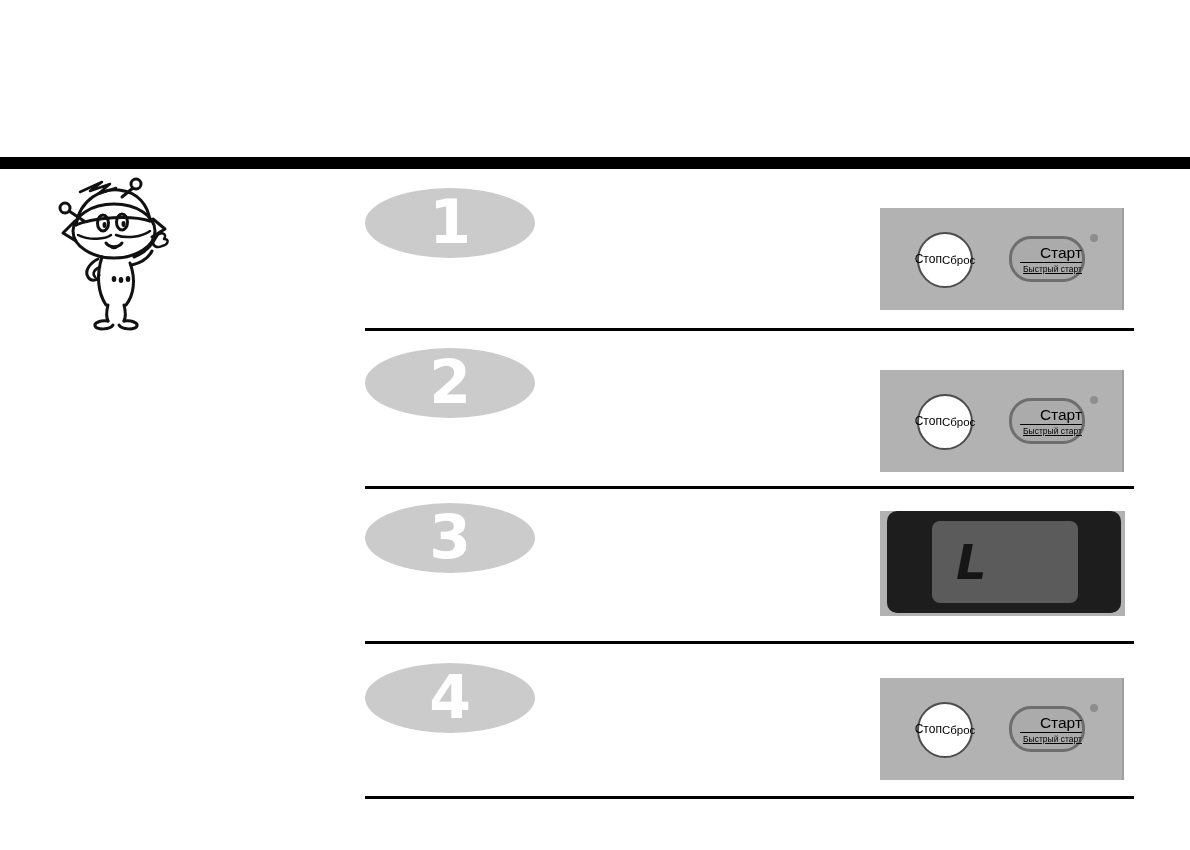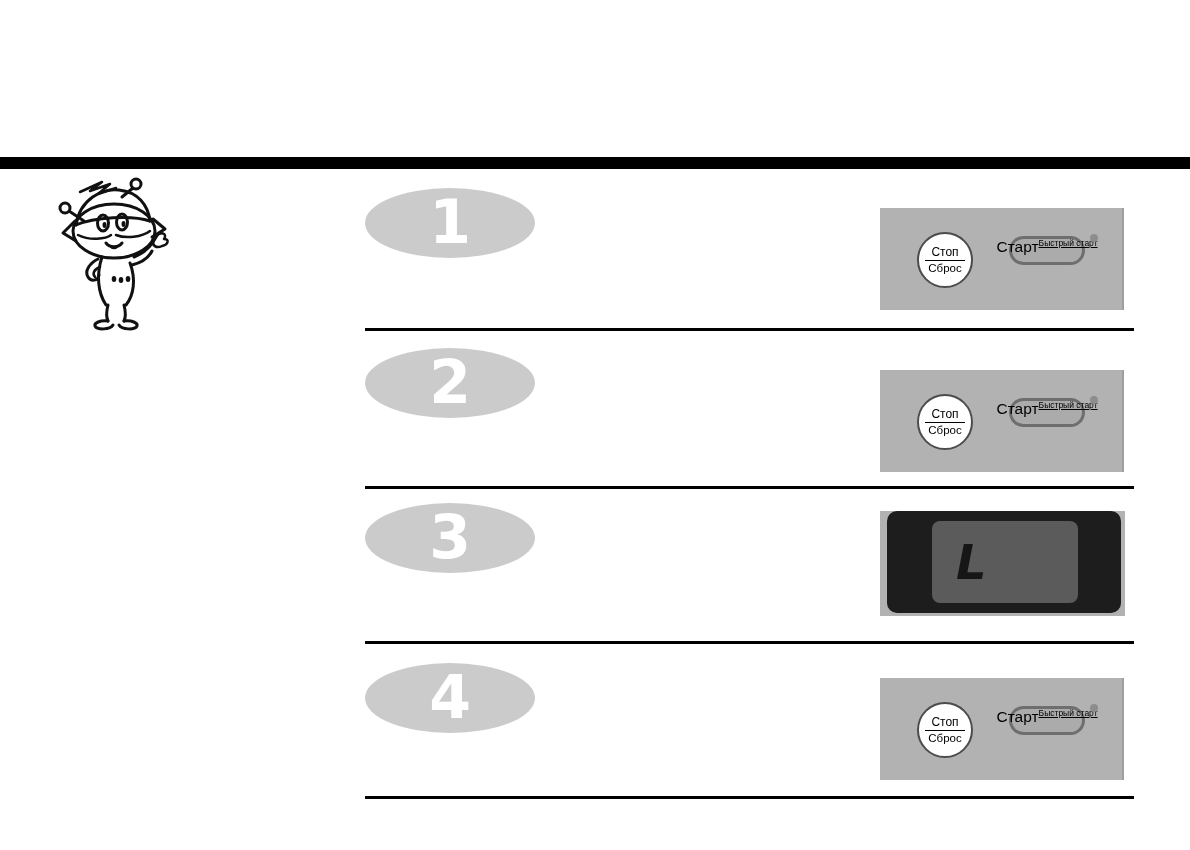--- a/index.html
+++ b/index.html
@@ -40,33 +40,33 @@
     left:880px;width:244px;height:102px;
     background:#b2b2b2;
     box-shadow:inset -2px 0 0 rgba(0,0,0,0.10);
   }
 
   
   .stop-btn{
     position:absolute;left:37px;top:24px;
     width:52px;height:52px;border-radius:50%;
     background:#ffffff;border:2px solid #4c4c4c;
-    display:flex;flex-direction:column;align-items:center;justify-content:center;
+    display:flex;flex-direction:row;align-items:center;justify-content:center;
     box-sizing:content-box;
   }
   .stop-btn .t1{font-size:12px;color:#000;line-height:1.1;}
   .stop-btn .sep{width:40px;height:0;border-top:1.5px solid #000;margin:1px 0;}
   .stop-btn .t2{font-size:11.5px;color:#000;line-height:1.1;}
 
   
   .start-btn{
     position:absolute;left:129px;top:28px;
-    width:76px;height:29px;border-radius:22px;
+    width:76px;height:46px;border-radius:22px;
     background:#ababab;border:3px solid #6e6e6e;
-    display:flex;flex-direction:row;align-items:flex-start;justify-content:center;
+    display:flex;flex-direction:column;align-items:flex-end;justify-content:center;
     box-sizing:border-box;
   }
   .start-btn .t1{font-size:15.5px;color:#000;line-height:1.05;}
   .start-btn .sep{width:62px;height:0;border-top:1.5px solid #000;margin:1px 0 2px 0;}
   .start-btn .t2{font-size:8.5px;color:#000;line-height:1;white-space:nowrap;text-decoration:underline;}
 
   .indicator-dot{
     position:absolute;left:210px;top:26px;
     width:8px;height:8px;border-radius:50%;background:#8d8d8d;
   }

